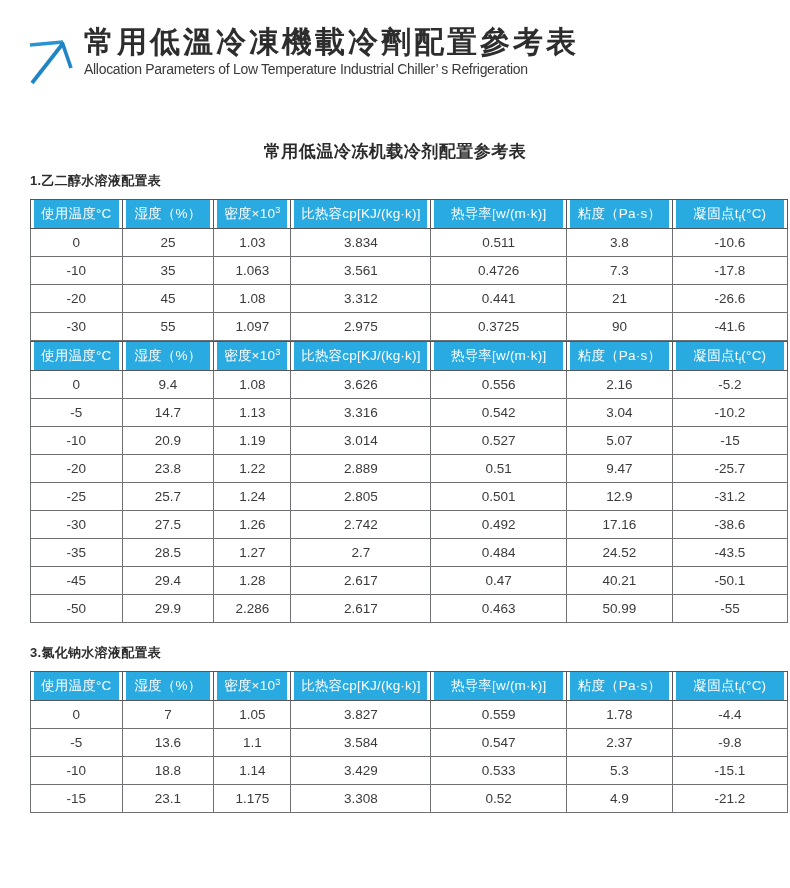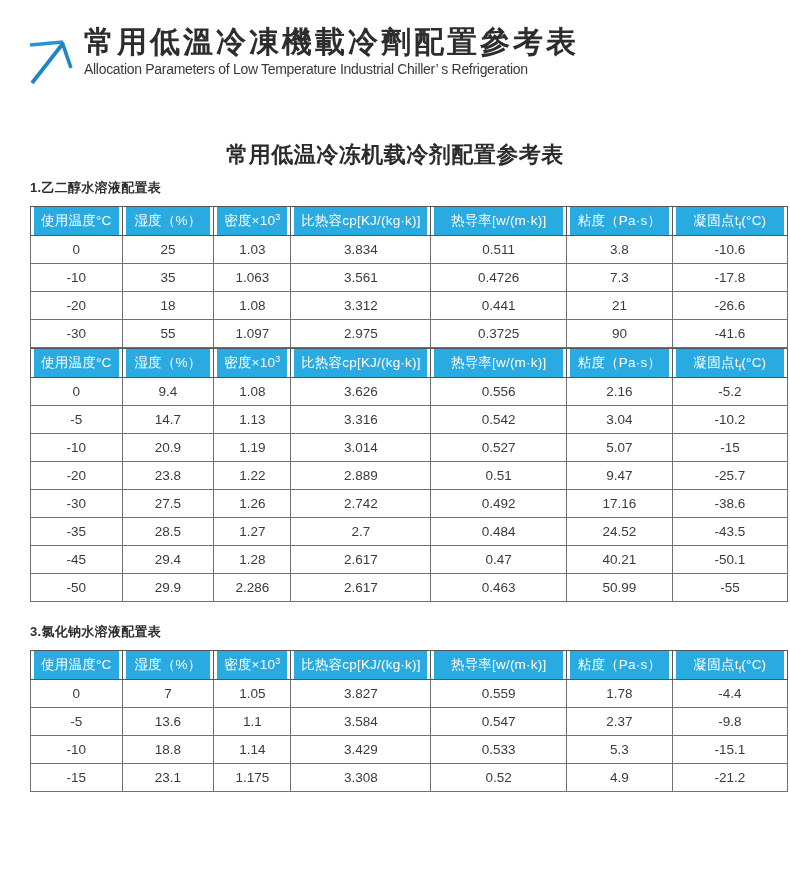--- a/index.html
+++ b/index.html
@@ -21,21 +21,21 @@
     letter-spacing: 3px; line-height: 1.05; white-space: nowrap;
   }
   .brand-subtitle {
     font-size: 14px; color: #3a3a3a; margin-top: 3px;
     letter-spacing: -0.3px; white-space: nowrap;
   }
 
   
   .doc-title {
     margin-top: 50px; text-align: center;
-    font-size: 22px; font-weight: bold; color: #2b2b2b; letter-spacing: 0.5px;
+    font-size: 17px; font-weight: bold; color: #2b2b2b; letter-spacing: 0.5px;
   }
   .tables-wrap { width: 758px; margin: 0 0 0 30px; }
   .section-label {
     font-size: 13px; color: #2d2d2d; letter-spacing: 0.3px;
     margin: 21px 0 9px 0;
     font-weight: bold;
   }
   .section-label:first-child { margin-top: 9px; }
 
   table.params {
@@ -116,21 +116,21 @@
             <td>-10</td>
             <td>35</td>
             <td>1.063</td>
             <td>3.561</td>
             <td>0.4726</td>
             <td>7.3</td>
             <td>-17.8</td>
           </tr>
           <tr>
             <td>-20</td>
-            <td>18</td>
+            <td>45</td>
             <td>1.08</td>
             <td>3.312</td>
             <td>0.441</td>
             <td>21</td>
             <td>-26.6</td>
           </tr>
           <tr>
             <td>-30</td>
             <td>55</td>
             <td>1.097</td>
@@ -193,20 +193,29 @@
           <tr>
             <td>-20</td>
             <td>23.8</td>
             <td>1.22</td>
             <td>2.889</td>
             <td>0.51</td>
             <td>9.47</td>
             <td>-25.7</td>
           </tr>
           <tr>
+            <td>-25</td>
+            <td>25.7</td>
+            <td>1.24</td>
+            <td>2.805</td>
+            <td>0.501</td>
+            <td>12.9</td>
+            <td>-31.2</td>
+          </tr>
+          <tr>
             <td>-30</td>
             <td>27.5</td>
             <td>1.26</td>
             <td>2.742</td>
             <td>0.492</td>
             <td>17.16</td>
             <td>-38.6</td>
           </tr>
           <tr>
             <td>-35</td>

